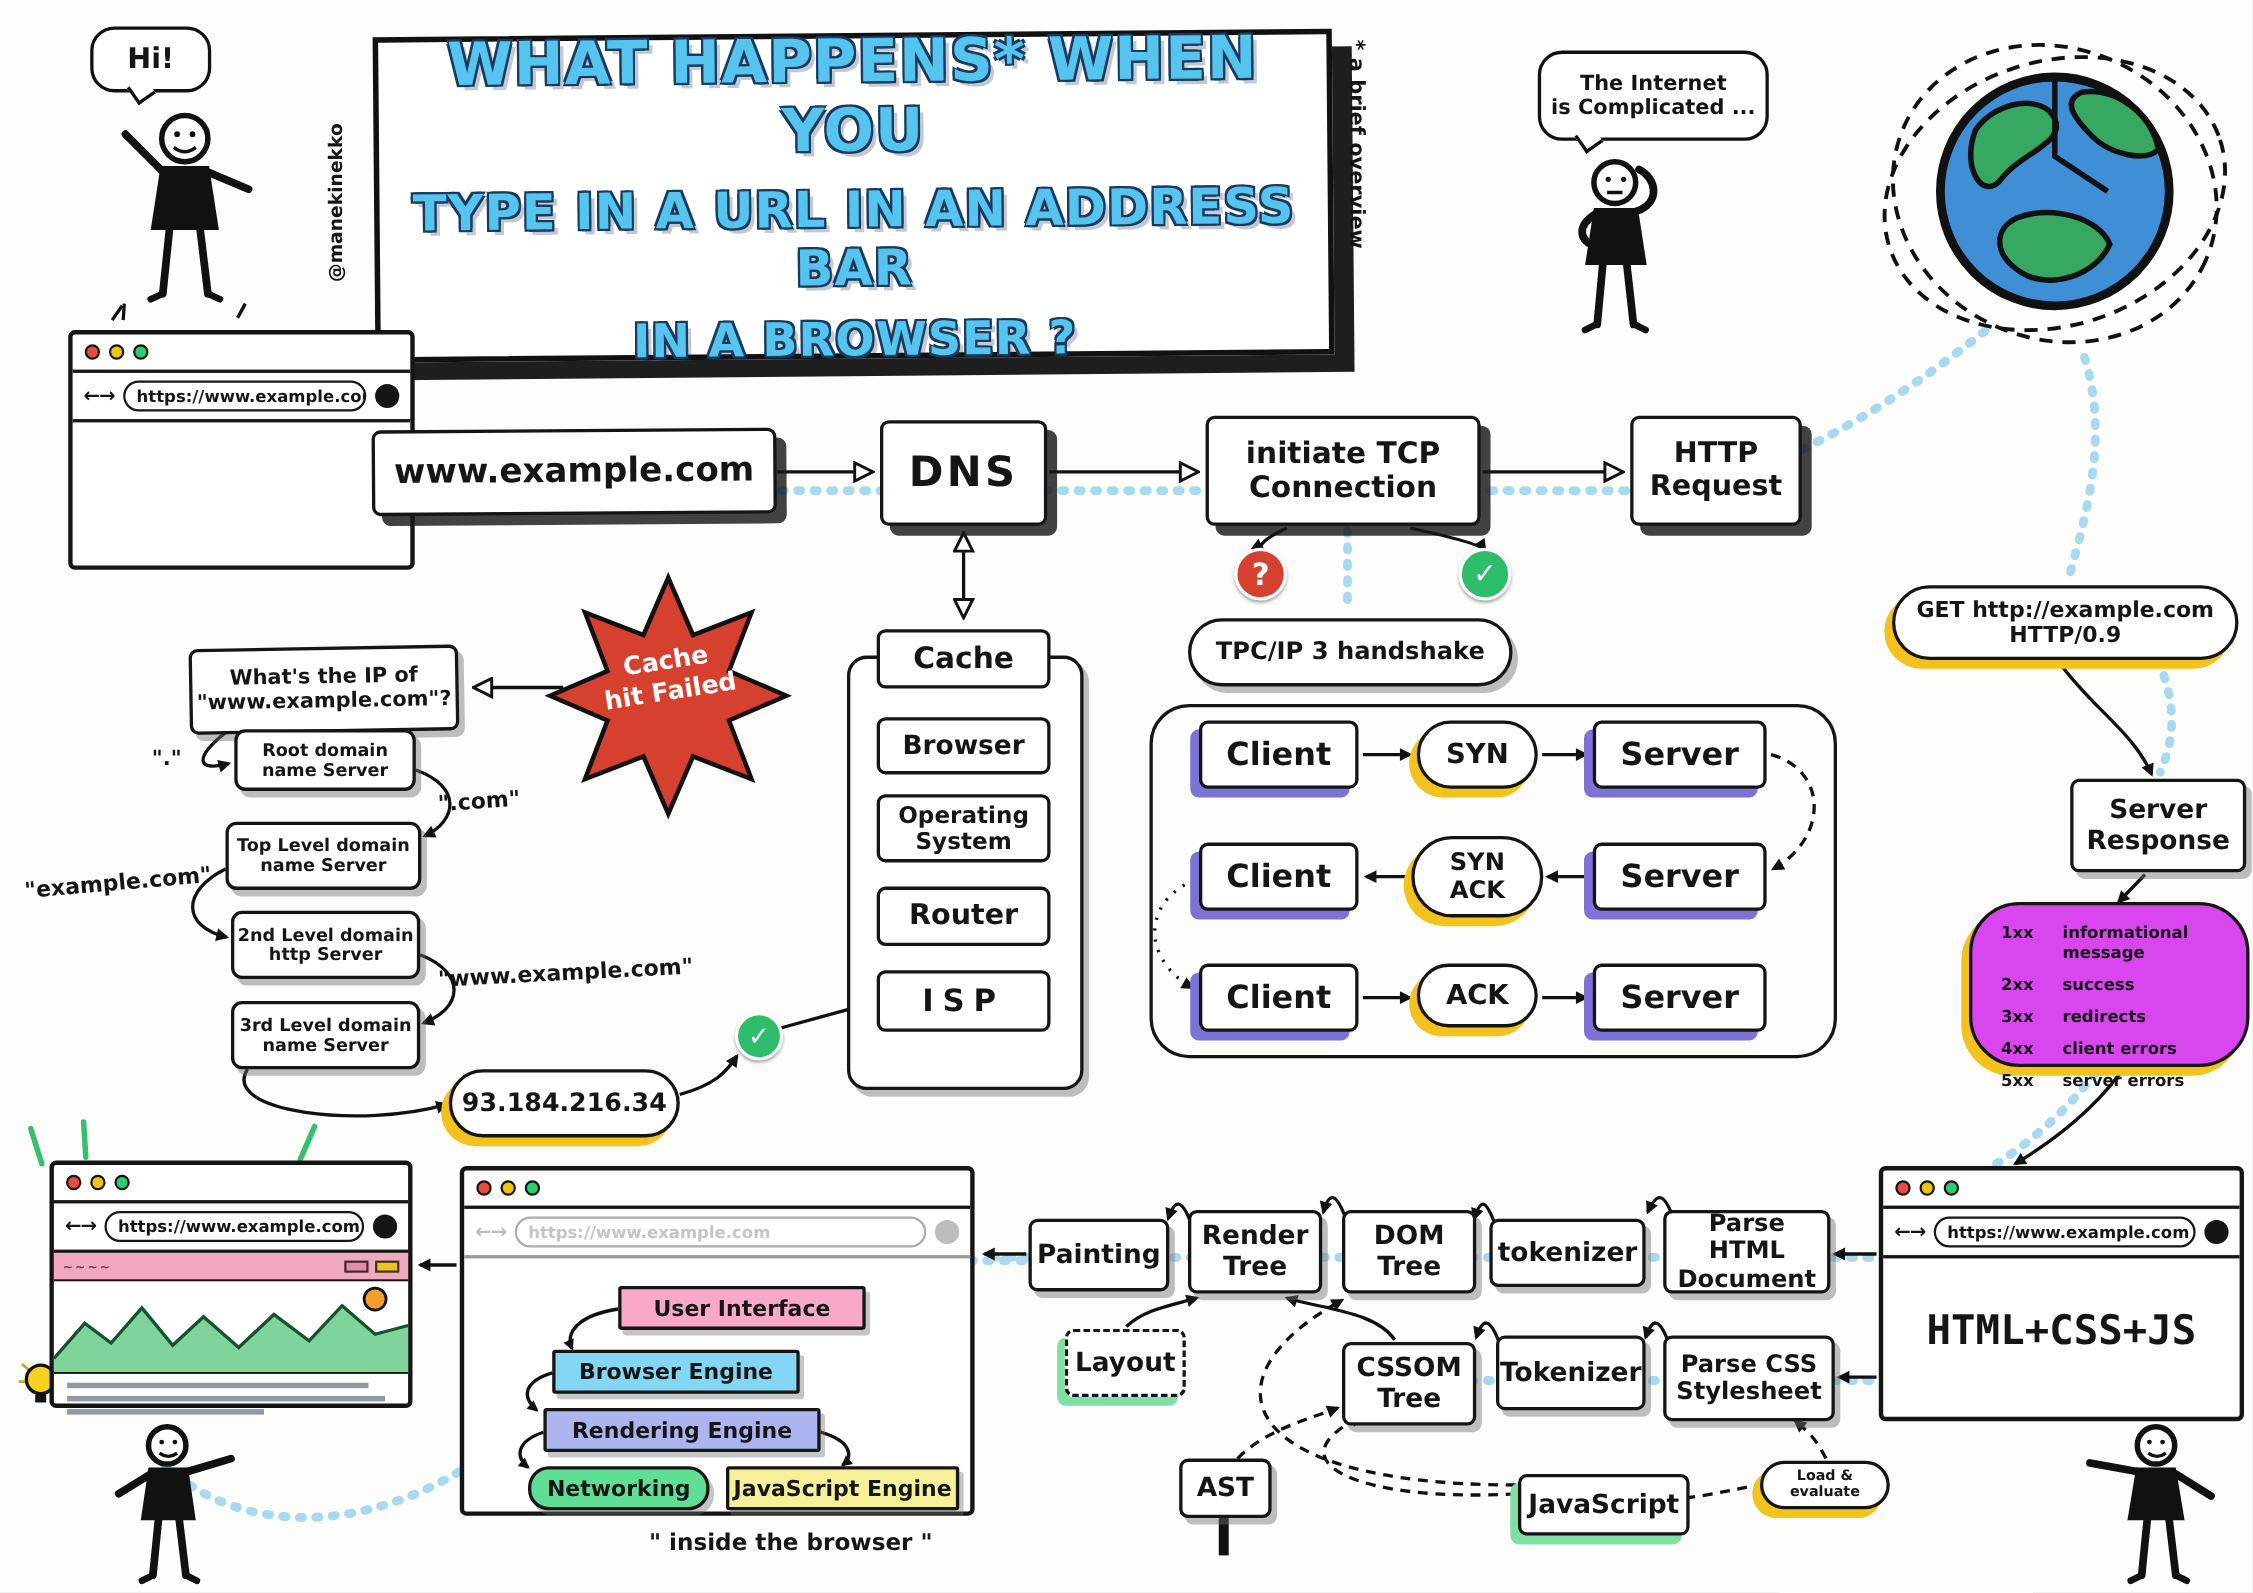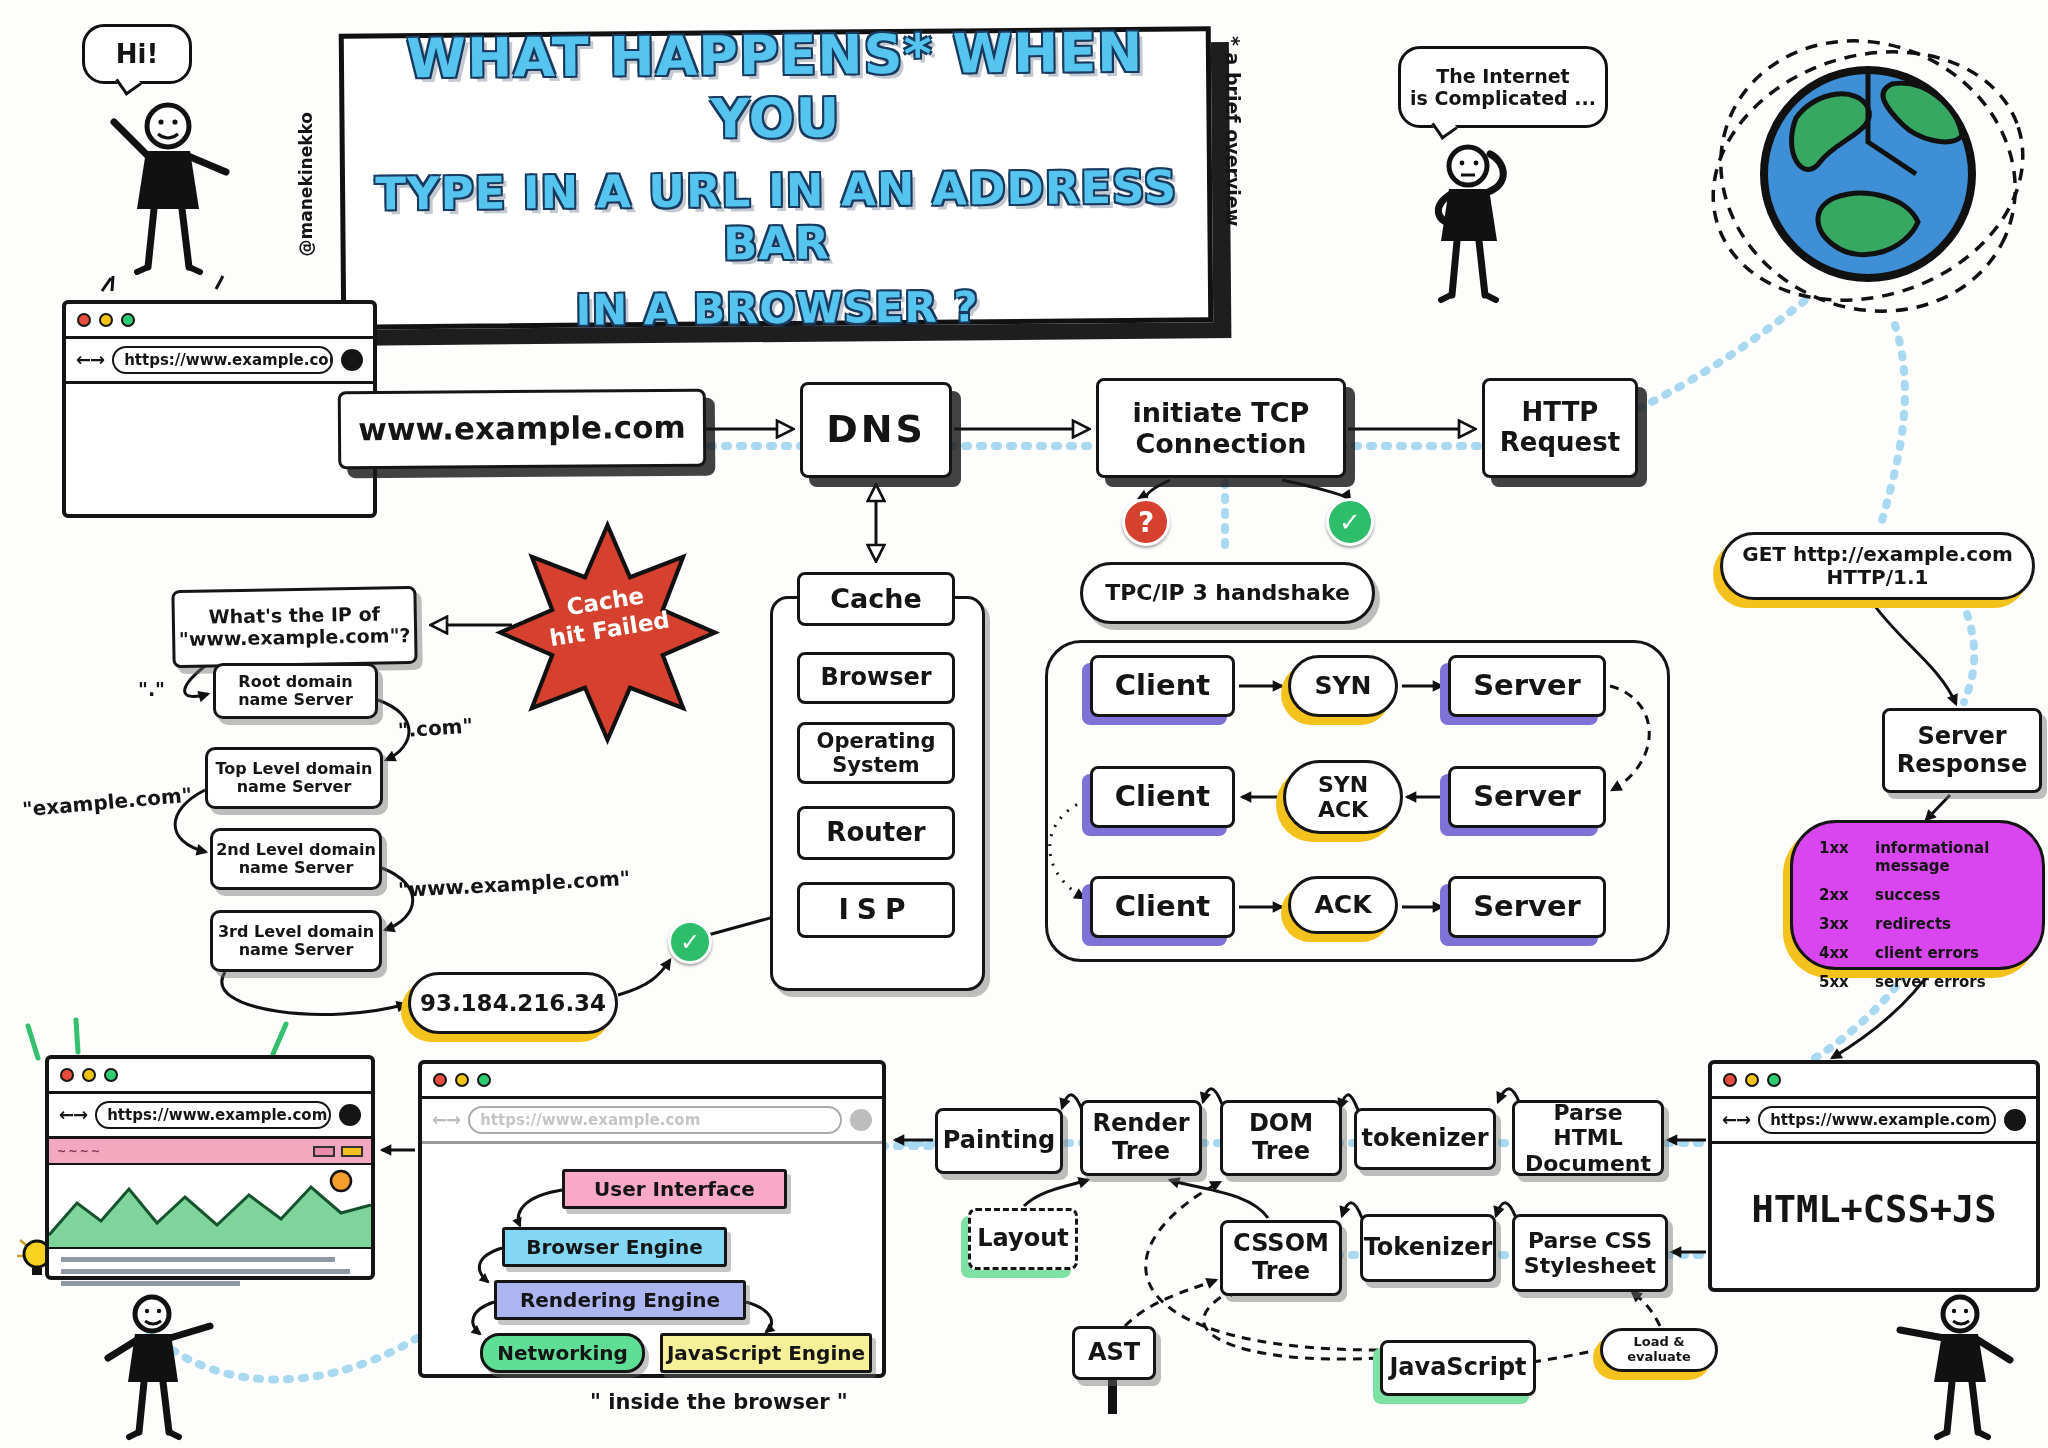--- a/index.html
+++ b/index.html
@@ -225,21 +225,21 @@
 
   <div class="node sh-soft" style="left:172px;top:588px;width:245px;height:78px;font-size:19px;transform:rotate(-1deg)">What's the IP of
 "www.example.com"?</div>
   <div class="node sh-soft" style="left:213px;top:663px;width:165px;height:56px;font-size:16px;border-radius:10px">Root domain
 name Server</div>
   <div style="position:absolute;left:138px;top:678px;font-weight:bold;font-size:19px;z-index:3">"."</div>
   <div class="node sh-soft" style="left:205px;top:747px;width:178px;height:62px;font-size:16px;border-radius:10px">Top Level domain
 name Server</div>
   <div style="position:absolute;left:398px;top:716px;font-weight:bold;font-size:20px;z-index:3;transform:rotate(-4deg)">".com"</div>
   <div class="node sh-soft" style="left:210px;top:828px;width:172px;height:62px;font-size:16px;border-radius:10px">2nd Level domain
-name Server</div>
+http Server</div>
   <div style="position:absolute;left:22px;top:790px;font-weight:bold;font-size:20px;z-index:3;transform:rotate(-5deg)">"example.com"</div>
   <div class="node sh-soft" style="left:210px;top:910px;width:172px;height:62px;font-size:16px;border-radius:10px">3rd Level domain
 name Server</div>
   <div style="position:absolute;left:398px;top:872px;font-weight:bold;font-size:20px;z-index:3;transform:rotate(-3deg)">"www.example.com"</div>
   <div class="node cloud sh-y" style="left:408px;top:972px;width:210px;height:62px;font-size:23px">93.184.216.34</div>
   <div class="badge" style="left:668px;top:920px;width:44px;height:44px;background:#2ebd6b;font-size:24px">✓</div>
 
   <div class="badge" style="left:1122px;top:498px;width:48px;height:48px;background:#d6402e;font-size:28px">?</div>
   <div class="badge" style="left:1326px;top:498px;width:48px;height:48px;background:#2ebd6b;font-size:26px">✓</div>
   <div class="node cloud sh-soft" style="left:1080px;top:562px;width:295px;height:62px;font-size:22px">TPC/IP 3 handshake</div>
@@ -251,21 +251,21 @@
 
   <div class="node sh-p" style="left:1090px;top:766px;width:145px;height:62px;font-size:29px">Client</div>
   <div class="node cloud sh-y" style="left:1283px;top:760px;width:120px;height:74px;font-size:22px">SYN
 ACK</div>
   <div class="node sh-p" style="left:1448px;top:766px;width:158px;height:62px;font-size:29px">Server</div>
 
   <div class="node sh-p" style="left:1090px;top:876px;width:145px;height:62px;font-size:29px">Client</div>
   <div class="node cloud sh-y" style="left:1288px;top:876px;width:110px;height:58px;font-size:25px">ACK</div>
   <div class="node sh-p" style="left:1448px;top:876px;width:158px;height:62px;font-size:29px">Server</div>
 
-  <div class="node cloud sh-y" style="left:1720px;top:532px;width:315px;height:68px;font-size:20px">GET http://example.com  HTTP/1.1</div>
+  <div class="node cloud sh-y" style="left:1720px;top:532px;width:315px;height:68px;font-size:20px">GET http://example.com  HTTP/0.9</div>
   <div class="node sh-soft" style="left:1882px;top:708px;width:160px;height:85px;font-size:24px">Server
 Response</div>
   <div class="status-cloud sh-y" style="left:1790px;top:820px;width:255px;height:150px">
     <div class="st-row">
       <span class="st-code">1xx</span>
       <span>informational message</span>
     </div>
     <div class="st-row">
       <span class="st-code">2xx</span>
       <span>success</span>

